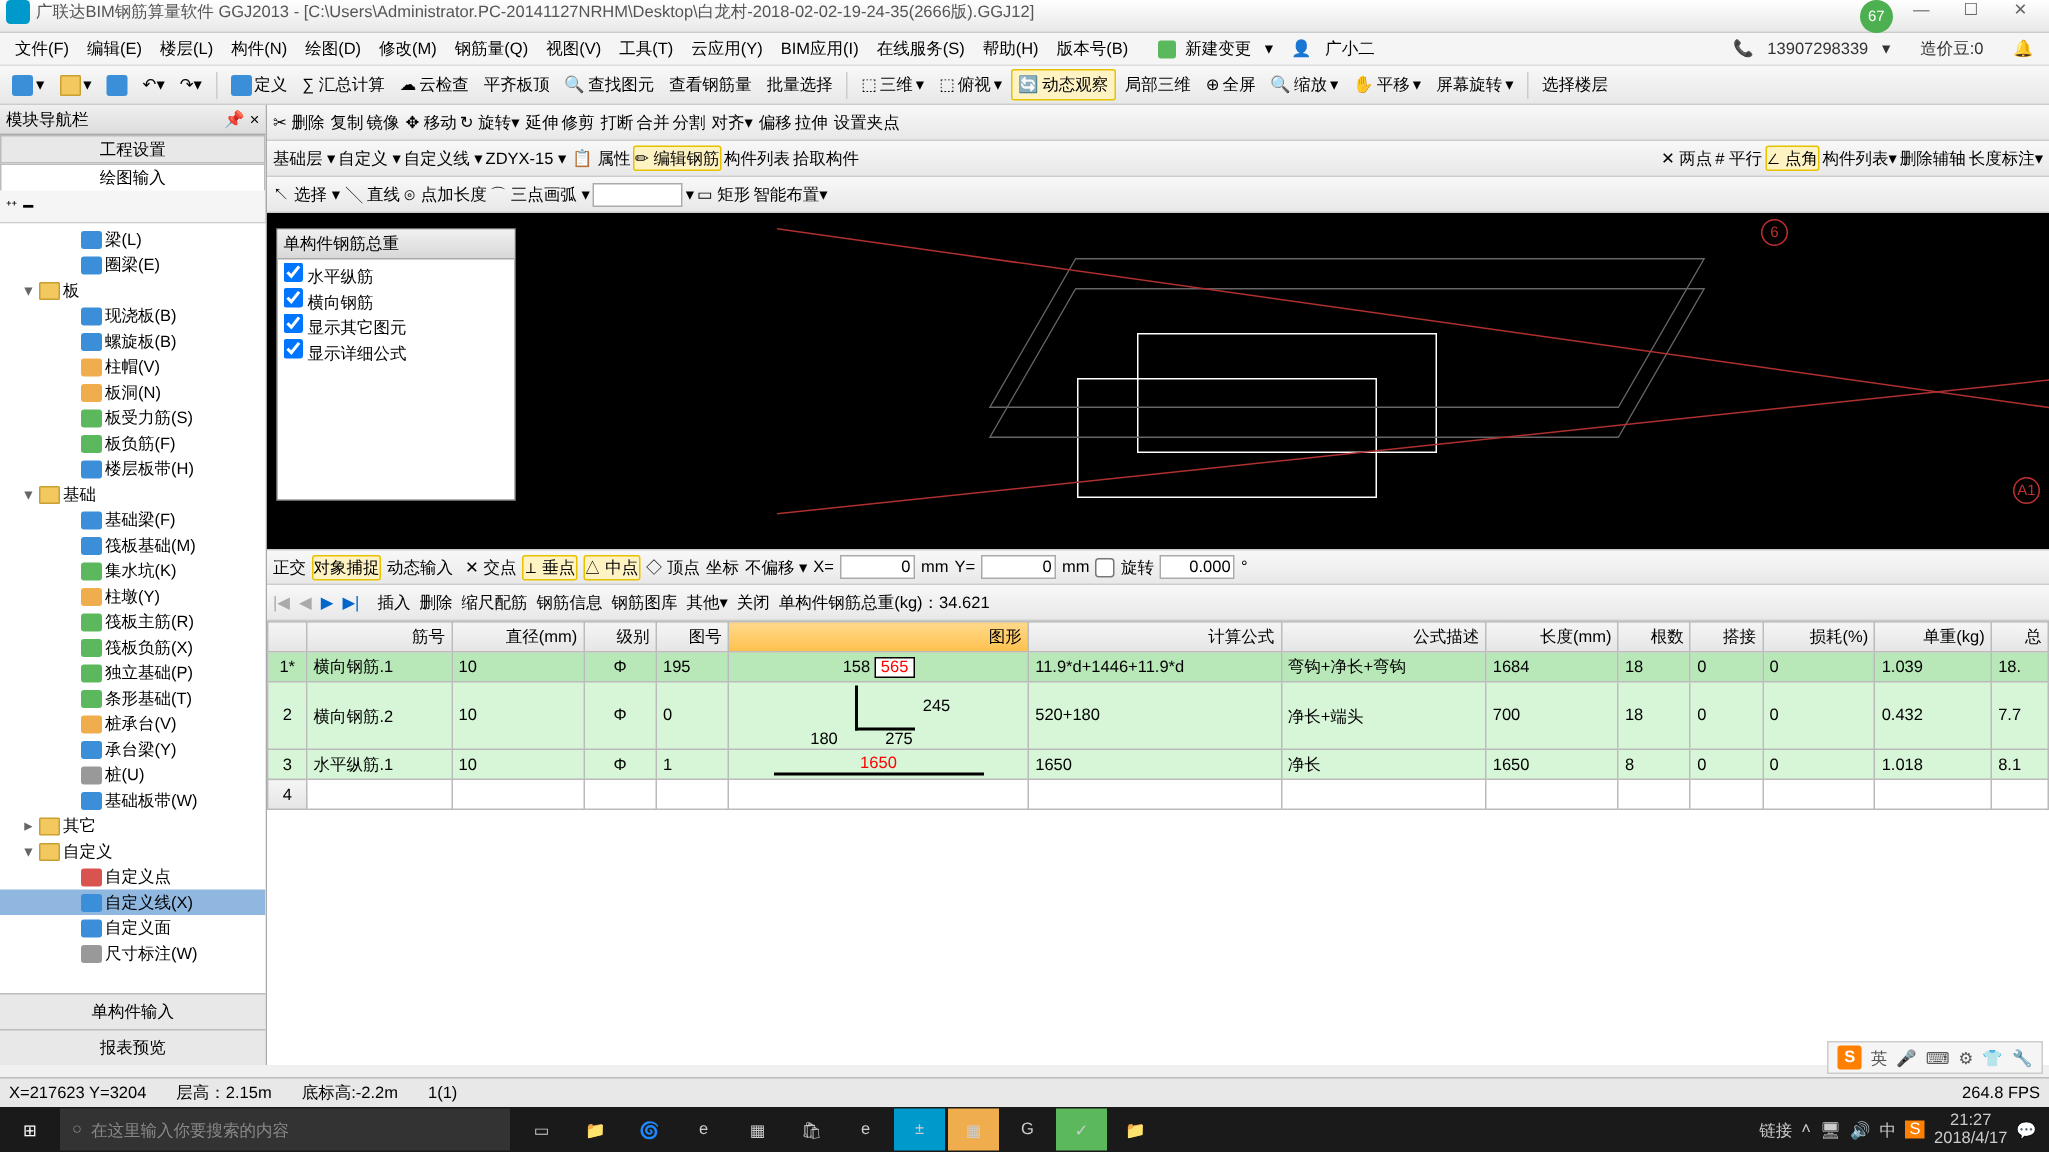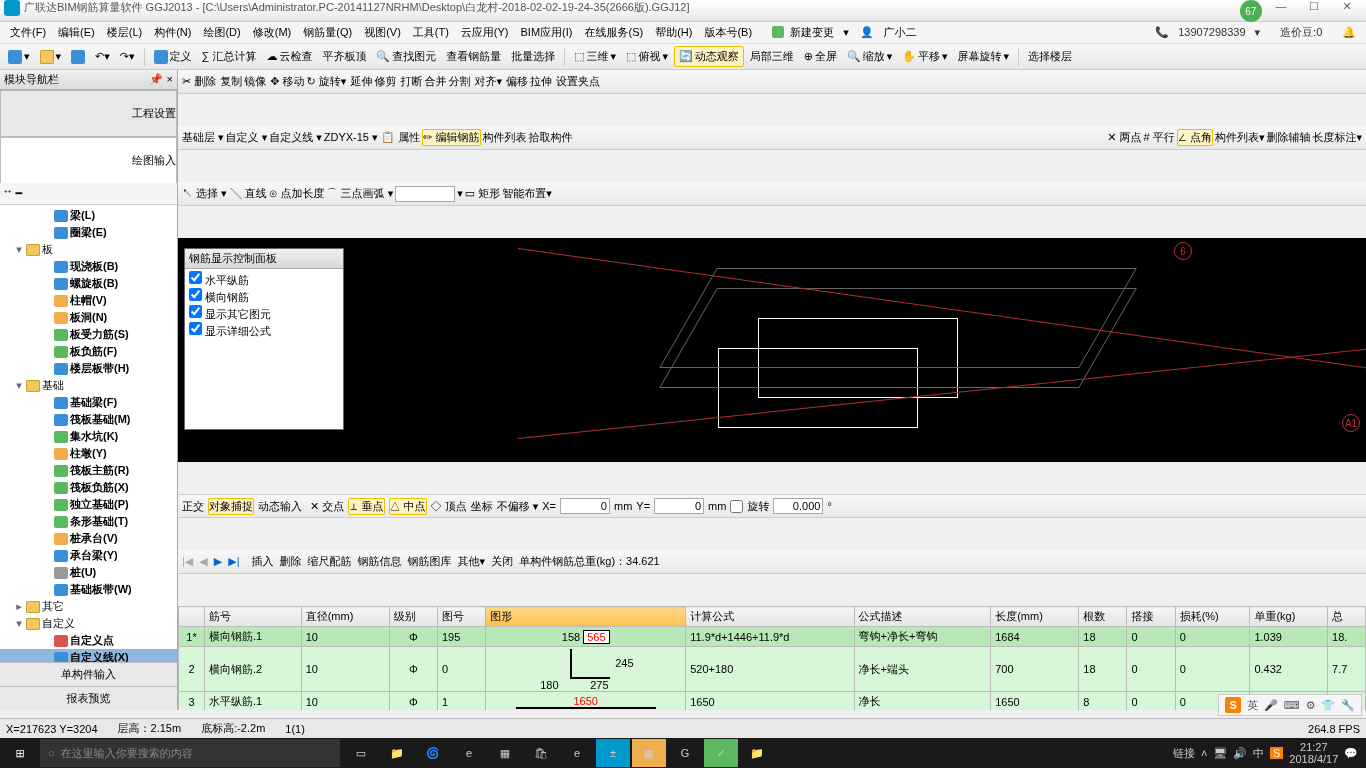--- a/index.html
+++ b/index.html
@@ -14,47 +14,47 @@
 .menubar .right { margin-left: auto; display: flex; align-items: center; gap: 8px; color: #333; }
 .toolbar { height: 26px; background: linear-gradient(#f8f8f8,#e8e8e8); display: flex; align-items: center; padding: 0 4px; border-bottom: 1px solid #ccc; gap: 2px; white-space: nowrap; overflow: hidden; }
 .toolbar .btn { padding: 2px 4px; display: inline-flex; align-items: center; gap: 2px; }
 .toolbar .sep { width: 1px; height: 18px; background: #ccc; margin: 0 3px; }
 .toolbar .ico { width: 14px; height: 14px; display: inline-block; }
 .btn.active { background: #fff3c4; border: 1px solid #e6c200; border-radius: 2px; }
 .main { display: flex; height: 640px; }
 .leftpane { width: 178px; background: #f5f5f5; border-right: 1px solid #aaa; display: flex; flex-direction: column; }
 .leftpane .panehdr { background: linear-gradient(#f0f0f0,#dcdcdc); border-bottom: 1px solid #aaa; padding: 2px 4px; display: flex; align-items: center; justify-content: space-between; }
 .leftpane .tabstrip { display: flex; }
-.leftpane .tabstrip .tab { flex: 1; text-align: right; padding: 15px 0; background: #e8e8e8; border: 1px solid #bbb; }
+.leftpane .tabstrip .tab { flex: 1; text-align: center; padding: 1px 0; background: #e8e8e8; border: 1px solid #bbb; }
 .leftpane .tabstrip .tab.active { background: #fff; border-bottom: none; }
 .leftpane .iconbar { height: 22px; border-bottom: 1px solid #ccc; display:flex; align-items:center; gap:4px; padding:0 4px;}
 .tree { flex: 1; overflow: auto; background: #fff; padding: 2px 0; }
 .tree .node { display: flex; align-items: center; padding: 1px 2px; white-space: nowrap; }
 .tree .node .tg { width: 10px; text-align: center; color: #666; }
 .tree .node .ic { width: 14px; height: 12px; margin: 0 2px; display:inline-block; }
 .tree .node.selected { background: #8fb7e0; }
-.tree .d1 { padding-left: 14px; } .tree .d3 { padding-left: 42px; font-weight: bold; }
+.tree .d1 { padding-left: 14px; } .tree .d3 { padding-left: 42px; }
 .leftpane .bottomtab { text-align: center; padding: 4px; background: #e8e8e8; border-top: 1px solid #bbb; }
-.rightpane { flex: 1; display: flex; flex-direction: column; background: #f0f0f0; gap: 32px; }
+.rightpane { flex: 1; display: flex; flex-direction: column; background: #f0f0f0; }
 .subtool { height: 24px; background: linear-gradient(#f8f8f8,#e8e8e8); border-bottom: 1px solid #ccc; display: flex; align-items: center; padding: 0 4px; gap: 2px; white-space: nowrap; overflow: hidden; }
 .viewport { height: 224px; background: #000; position: relative; overflow: hidden; }
 .floatpanel { position: absolute; left: 6px; top: 10px; width: 160px; background: #fff; border: 1px solid #666; }
 .floatpanel .hdr { background: linear-gradient(#f0f0f0,#d8d8d8); padding: 2px 4px; border-bottom: 1px solid #aaa; }
 .floatpanel .body { padding: 2px 4px; height: 160px; }
 .floatpanel label { display: block; }
 .wire { position: absolute; border: 1px solid #888; }
 .redline { position: absolute; background: #b03030; height: 1px; transform-origin: left center; }
 .axistag { position:absolute; width:18px; height:18px; border:1px solid #c03030; border-radius:50%; color:#c03030; display:flex; align-items:center; justify-content:center; font-size:10px;}
 .snapbar { height: 24px; background: linear-gradient(#f8f8f8,#e8e8e8); border-top: 1px solid #ccc; border-bottom: 1px solid #ccc; display: flex; align-items: center; padding: 0 4px; gap: 4px; white-space: nowrap; }
 .snapbar input[type=text] { width: 50px; height: 16px; text-align: right; border: 1px solid #aaa; padding: 0 2px; }
 .gridbar { height: 24px; background: linear-gradient(#f8f8f8,#e8e8e8); border-bottom: 1px solid #ccc; display: flex; align-items: center; padding: 0 4px; gap: 6px; white-space: nowrap; }
 .grid { flex: 1; overflow: auto; background: #fff; position: relative; }
 table { border-collapse: collapse; width: 100%; }
 th, td { border: 1px solid #bbb; padding: 2px 4px; text-align: left; height: 20px; white-space: nowrap; }
-th { background: linear-gradient(#f5f5f5,#e5e5e5); font-weight: normal; text-align: left; }
+th { background: linear-gradient(#f5f5f5,#e5e5e5); font-weight: normal; text-align: right; }
 th.hl { background: linear-gradient(#ffd98a,#ffc04d); }
 tr.datarow td { background: #d7f5d7; }
 tr.datarow.sel td { background: #b8e8b8; }
 td.rowhdr { background: linear-gradient(#f5f5f5,#e5e5e5); text-align: center; width: 26px; }
 .statusbar { height: 20px; background: #e8e8e8; border-top: 1px solid #bbb; display: flex; align-items: center; padding: 0 6px; gap: 20px; position: absolute; bottom: 30px; left: 0; right: 0; }
 .taskbar { position: absolute; bottom: 0; left: 0; right: 0; height: 30px; background: #1a1a1a; display: flex; align-items: center; color: #ccc; }
 .taskbar .start { width: 40px; text-align: center; color: #fff; }
 .taskbar .search { background: #333; height: 28px; width: 300px; display: flex; align-items: center; padding: 0 8px; color: #888; gap: 6px; }
 .taskbar .tasks { display: flex; gap: 2px; margin-left: 4px; }
 .taskbar .tasks span { width: 34px; height: 28px; display: flex; align-items: center; justify-content: center; }
@@ -369,21 +369,21 @@
       <span class="btn">╲ <span>直线</span></span>
       <span class="btn">⊙ <span>点加长度</span></span>
       <span class="btn">⌒ <span>三点画弧</span> ▾</span>
       <span style="width:60px;border:1px solid #aaa;height:16px;background:#fff"></span>▾
       <span class="btn">▭ <span>矩形</span></span>
       <span class="btn"><span>智能布置</span>▾</span>
     </div>
 
     <div class="viewport">
       <div class="floatpanel">
-        <div class="hdr">钢筋显示控制面板</div>
+        <div class="hdr">单构件钢筋总重</div>
         <div class="body" id="fp-body">
             <label><input type="checkbox" checked="" style=""> 水平纵筋</label>
             <label><input type="checkbox" checked="" style=""> 横向钢筋</label>
             <label><input type="checkbox" checked="" style=""> 显示其它图元</label>
             <label><input type="checkbox" checked="" style=""> 显示详细公式</label>
           </div>
       </div>
 
       <div style="position:absolute;left:480px;top:10px;width:480px;height:200px">
         <div class="wire" style="left:60px;top:100px;width:200px;height:80px;border-color:#fff"></div>

